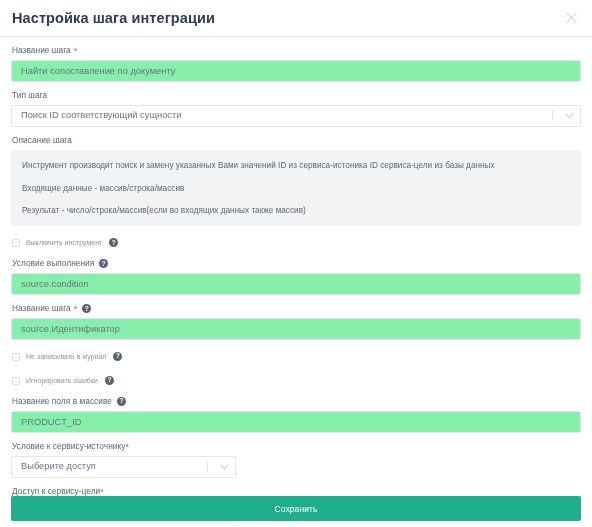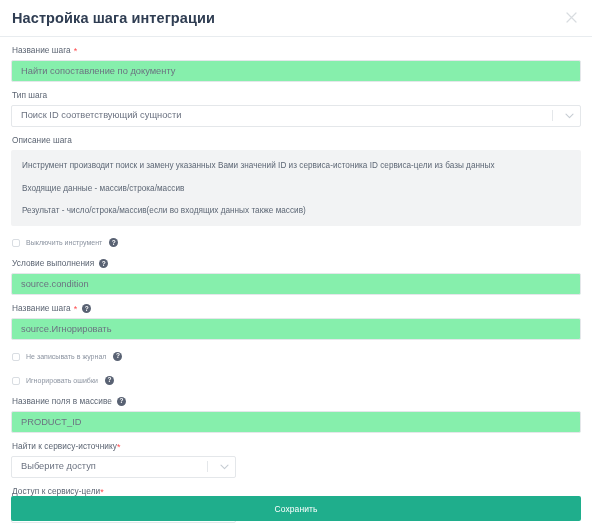--- a/index.html
+++ b/index.html
@@ -264,21 +264,21 @@
     </div>
     <div class="text-input">source.condition</div>
   </div>
 
   <div class="field-block">
     <div class="field-label">
       <span class="label-text">Название шага</span>
       <span class="req">*</span>
       <span class="help-icon">?</span>
     </div>
-    <div class="text-input">source.Игнорировать</div>
+    <div class="text-input">source.Идентификатор</div>
   </div>
 
   <div class="check-row">
     <span class="checkbox"></span>
     <span class="check-label">Не записывать в журнал</span>
     <span class="help-icon">?</span>
   </div>
 
   <div class="check-row">
     <span class="checkbox"></span>
@@ -289,21 +289,21 @@
   <div class="field-block">
     <div class="field-label">
       <span class="label-text">Название поля в массиве</span>
       <span class="help-icon">?</span>
     </div>
     <div class="text-input">PRODUCT_ID</div>
   </div>
 
   <div class="field-block">
     <div class="field-label">
-      <span class="label-text">Найти к сервису-источнику</span>
+      <span class="label-text">Условие к сервису-источнику</span>
       <span class="req tight">*</span>
     </div>
     <div class="select-wrap half">
       <span class="select-value">Выберите доступ</span>
       <span class="select-sep"></span>
       <span class="select-caret">
         <svg width="9" height="6" viewBox="0 0 9 6" aria-hidden="true">
           <path d="M1 1.2 L4.5 4.6 L8 1.2" stroke="#c6ccd3" stroke-width="1.1" fill="none" stroke-linecap="round" stroke-linejoin="round"></path>
         </svg>
       </span>

